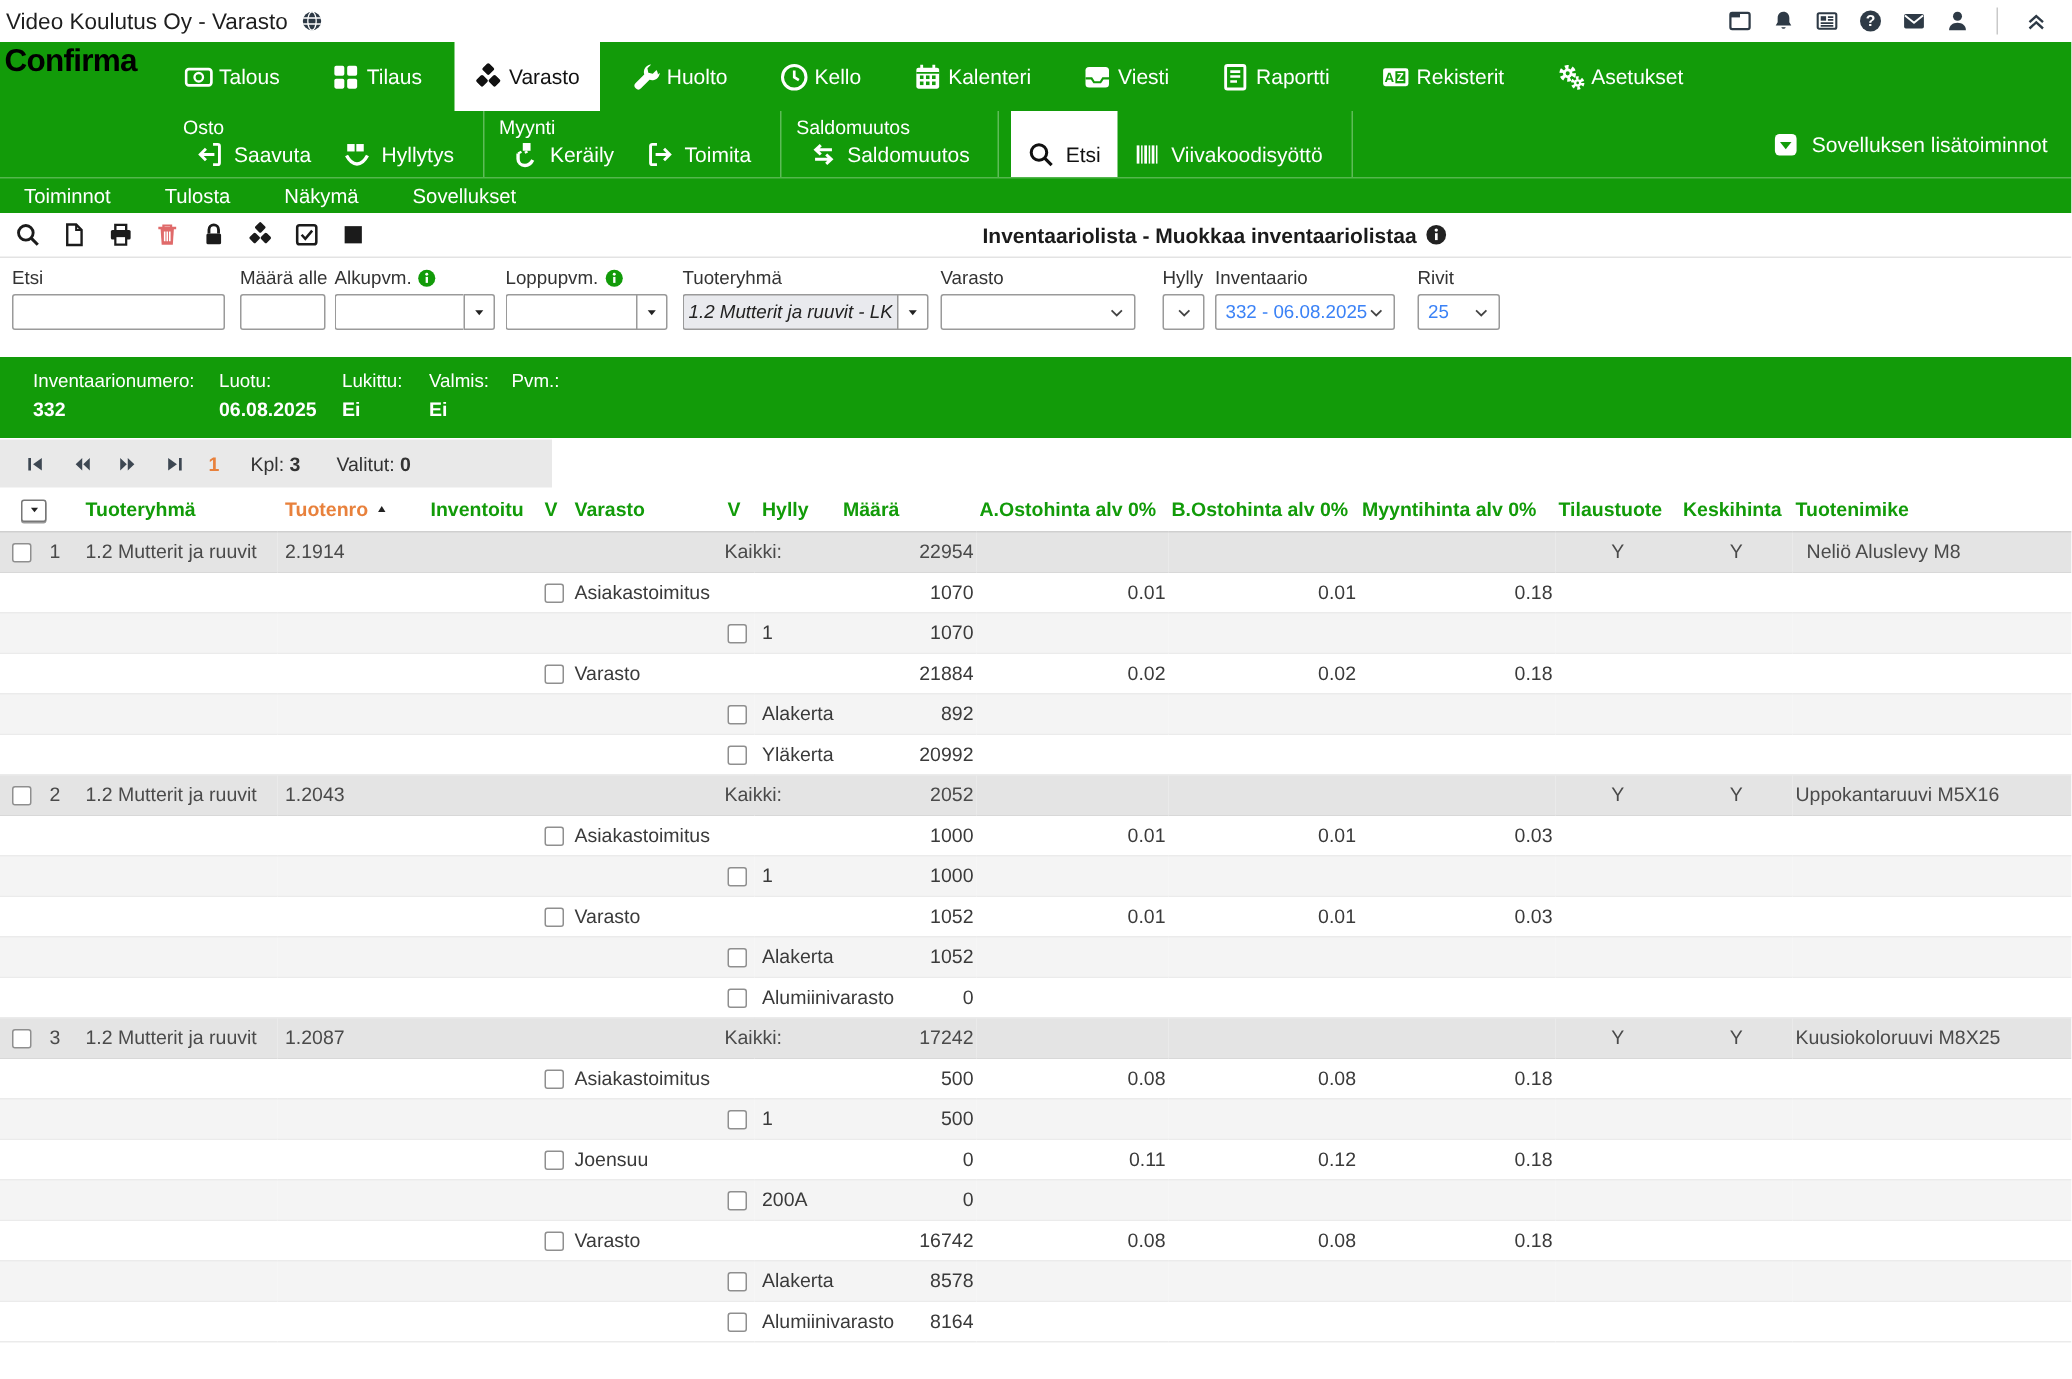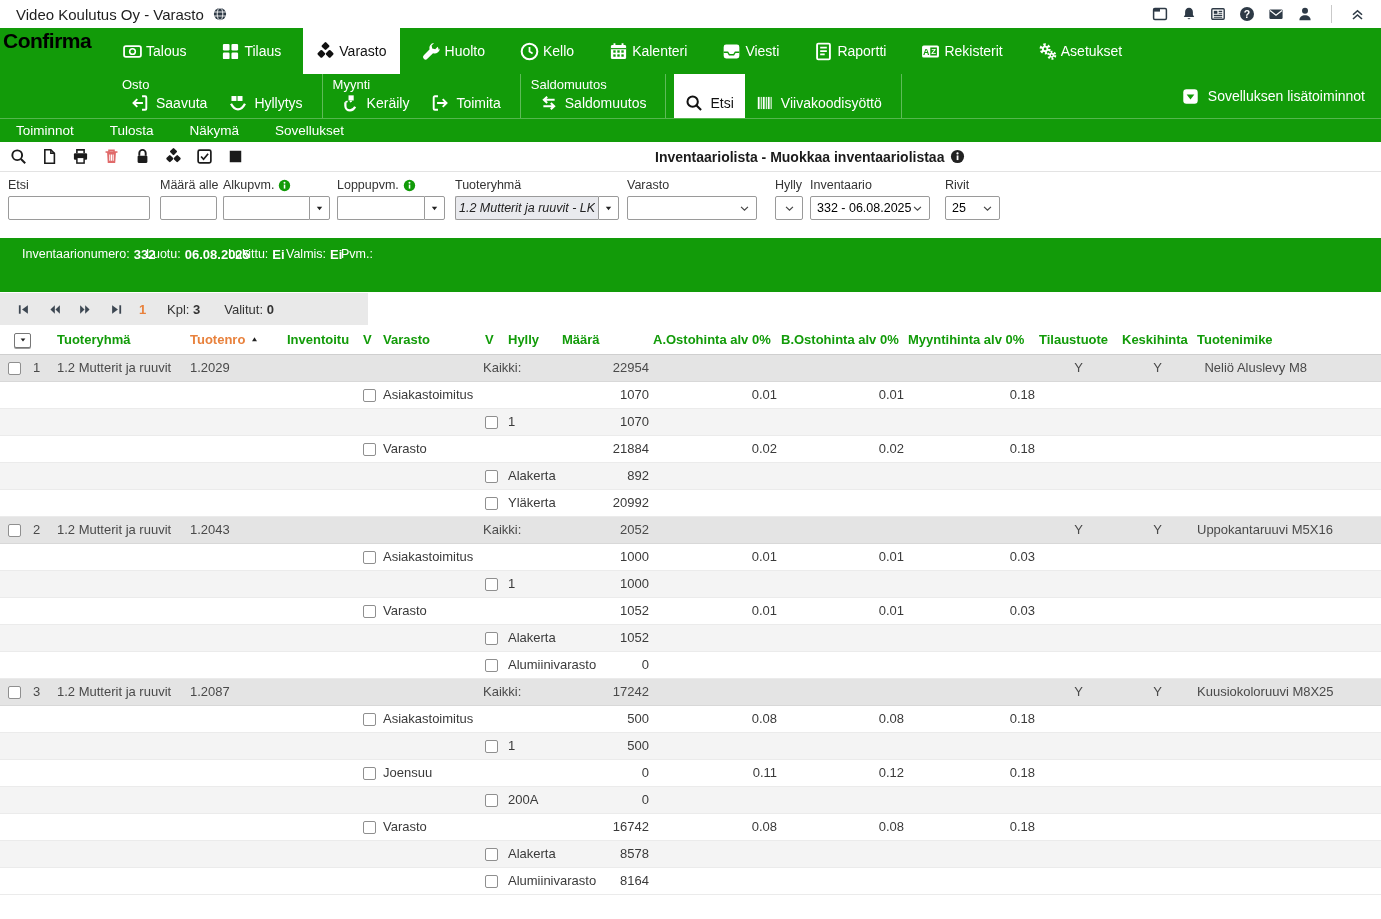--- a/index.html
+++ b/index.html
@@ -6,21 +6,21 @@
   *{ box-sizing:border-box; }
   html,body{ margin:0; padding:0; }
   body{
     width:1381px; height:919px; overflow:hidden; background:#fff;
     font-family:"Liberation Sans","DejaVu Sans",sans-serif; font-size:13px; color:#333;
   }
   .icn{ display:inline-flex; align-items:center; justify-content:center; line-height:0; }
   .icn svg{ display:block; }
 
   
-  .topbar{ height:28px; display:flex; align-items:center; padding:0 16px 0 16px; background:#fff;text-align:center; }
+  .topbar{ height:28px; display:flex; align-items:center; padding:0 16px 0 4px; background:#fff;text-align:center; }
   .tb-title{ font-size:15px; color:#1e1e1e; }
   .tb-globe{ margin-left:9px; }
   .tb-icons{ margin-left:auto; display:flex; align-items:center; gap:13px; color:#2e3a46; }
   .tb-icons .tic{ cursor:pointer; color:#2e3a46; }
   .tb-divider{ width:1px; height:18px; background:#c9c9c9; margin:0 5px; }
 
   
   .mainnav{ height:46px; background:var(--green); display:flex; align-items:stretch; color:#fff; --icon-bg:var(--green); }
   .brand{ width:110px; font-size:21px; font-weight:700; color:#000; padding:1px 0 0 3px; letter-spacing:-0.5px; }
   .nav-items{ display:flex; }
@@ -49,26 +49,26 @@
   
   .filters{ height:62px; display:flex; padding-top:6px; background:#fff; }
   .ff{ display:flex; flex-direction:column; }
   .ff .flabel{ font-size:12.5px; color:#333; margin-bottom:4px; display:flex; align-items:center; gap:4px; white-space:nowrap; }
   .ginfo{ color:var(--green); --icon-bg:#fff; }
   input.txt{ border:1px solid #9a9a9a; border-radius:2px; height:24px; width:100%; padding:0 4px; font:inherit; font-size:12.5px; }
   .combo{ display:flex; height:24px; }
   .combo input{ flex:1; min-width:0; border:1px solid #9a9a9a; border-right:none; border-radius:2px 0 0 2px; padding:0 3px; font:inherit; font-size:12.5px; height:24px; }
   .combo.gray input{ background:#e9eaee; color:#222;font-style:italic; }
   .combo .dbtn{ width:21px; border:1px solid #9a9a9a; background:#fff; display:flex; align-items:center; justify-content:center; border-radius:0 2px 2px 0; cursor:pointer; color:#222; }
-  .sel{ border:1px solid #9a9a9a; border-radius:2px; background:#fff; display:flex; align-items:center; justify-content:space-between; padding:0 6px; height:24px; font-size:12.5px; color:#000000; cursor:pointer; }
+  .sel{ border:1px solid #9a9a9a; border-radius:2px; background:#fff; display:flex; align-items:center; justify-content:space-between; padding:0 6px; height:24px; font-size:12.5px; color:#3b82f6; cursor:pointer; }
   .sel .icn{ color:#444; }
 
   
   .infobar{ height:54px; background:var(--green); margin-top:4px; color:#fff; display:flex; padding:9px 0 0 22px; }
-  .ib-col{ display:flex; flex-direction:row; gap:4px; }
+  .ib-col{ display:flex; flex-direction:column; gap:4px; }
   .ib-label{ font-size:12.5px; }
   .ib-value{ font-size:13px; font-weight:700; min-height:13px; }
 
   
   .pgwrap{ height:34px; display:flex; align-items:center; background:#fff; }
   .pgblock{ width:368px; height:32px; background:#e9e9e9; display:flex; align-items:center; padding-left:8px; }
   .pgbtn{ width:31px; background:none; border:none; padding:0; display:flex; justify-content:center; color:#3d4752; cursor:pointer; }
   .pgcur{ color:var(--orange); font-weight:700; margin-left:7px; width:18px; cursor:pointer; }
   .pgtext{ margin-left:10px; color:#333; }
   .pgtext b{ font-weight:700; }
@@ -688,21 +688,21 @@
         <th class="c-tt"><span>Tilaustuote</span></th>
         <th class="c-kh"><span>Keskihinta</span></th>
         <th class="c-tn"><span>Tuotenimike</span></th>
       </tr>
     </thead>
   <tbody id="grid-body">
       <tr class="group">
         <td class="c-sel"><span class="cb"></span></td>
         <td class="c-num">1</td>
         <td class="c-tuoteryhma">1.2 Mutterit ja ruuvit</td>
-        <td class="c-tuotenro">1.2029</td>
+        <td class="c-tuotenro">2.1914</td>
         <td class="c-inventoitu"></td>
         <td class="c-v1"></td>
         <td class="c-varasto"></td>
         <td class="c-kaikki" colspan="2">Kaikki:</td>
         <td class="c-maara">22954</td>
         <td class="c-a"></td>
         <td class="c-b"></td>
         <td class="c-m"></td>
         <td class="c-tt">Y</td>
         <td class="c-kh">Y</td>

